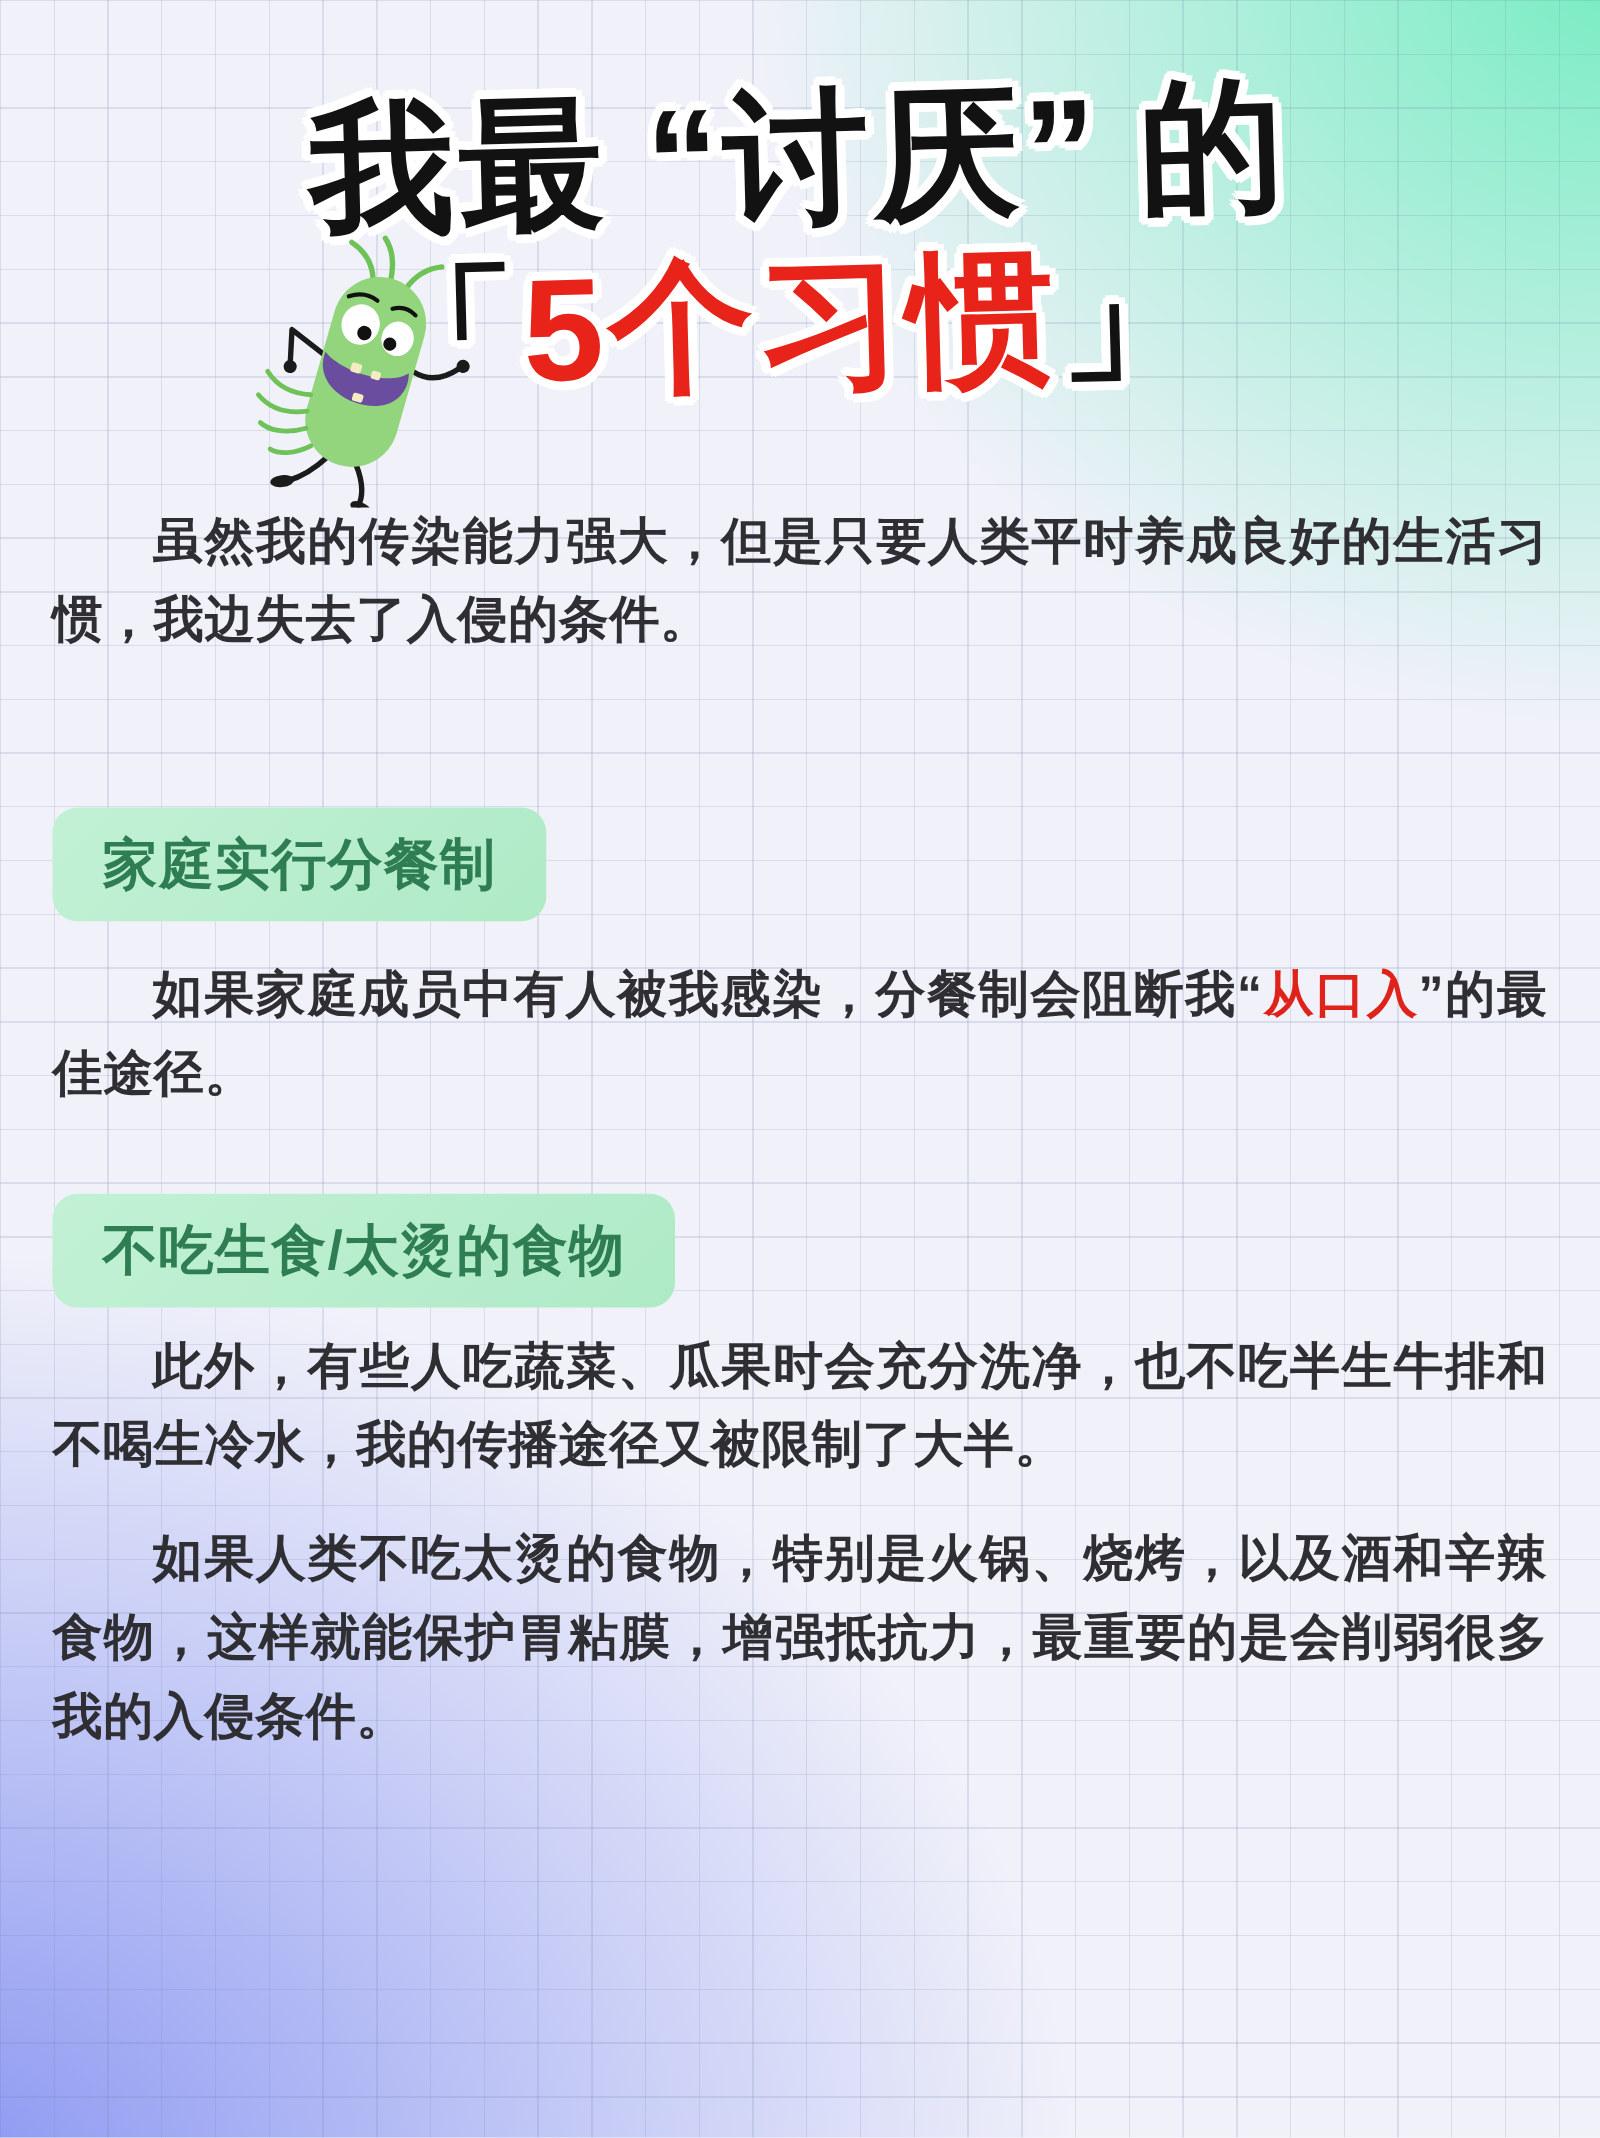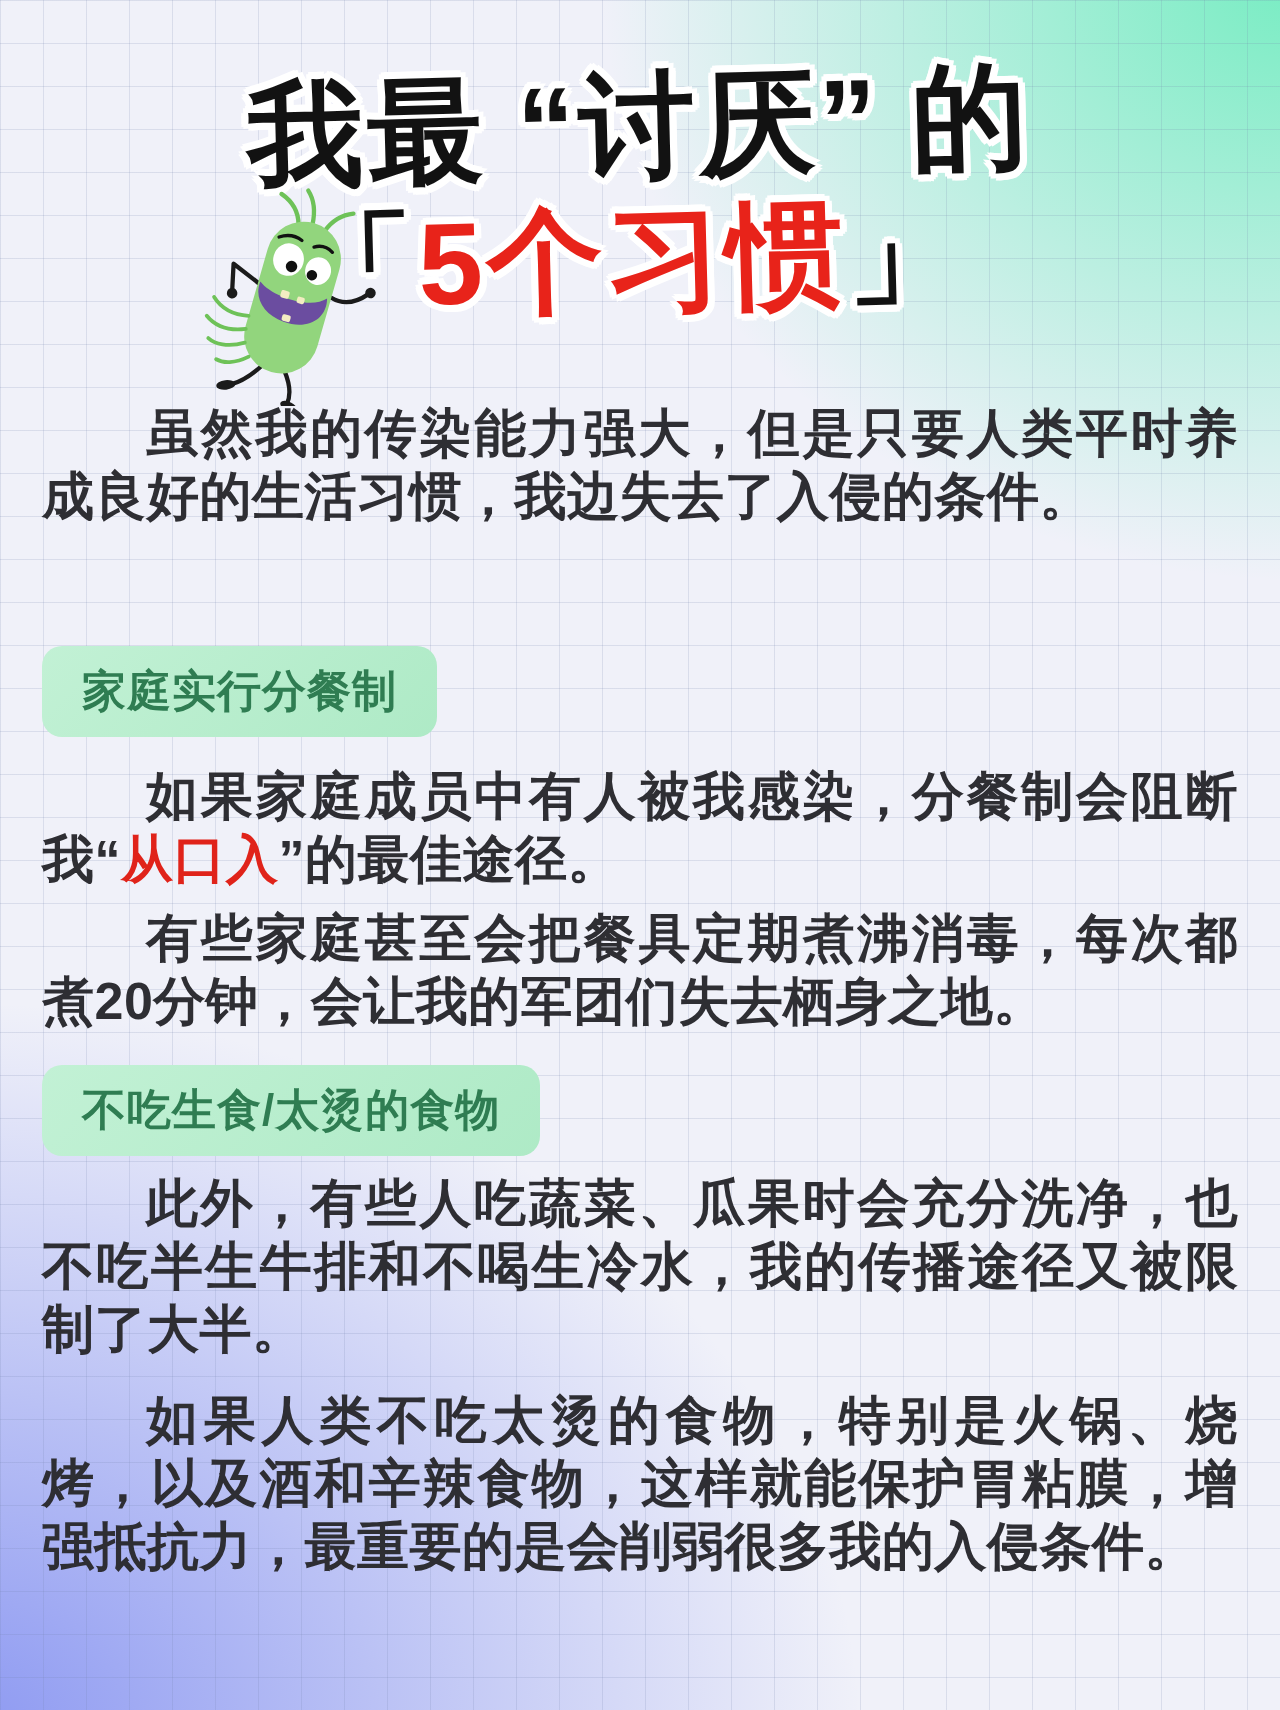--- a/index.html
+++ b/index.html
@@ -26,34 +26,34 @@
       -7px 3px 0 #fff, 7px 3px 0 #fff, -3px -7px 0 #fff, 3px 7px 0 #fff;
   }
   .title-line .gap-l{margin-left:30px;}
   .title-line2{position:relative;left:-10px;margin-top:-4px;}
   .red-big{color:#e8231a;}
   
   .mascot{position:absolute;left:198px;top:186px;width:192px;height:220px;z-index:3;}
   
   .body-text{
     margin:0 42px;
-    font-size:52px;line-height:63px;font-weight:700;color:#2e2e33;
+    font-size:40px;line-height:63px;font-weight:700;color:#2e2e33;
     text-indent:2em;letter-spacing:0.5px;text-align:justify;
   }
   .intro{margin-top:74px;}
   .red-inline{color:#e0231a;}
   
   .badge{
     display:inline-block;margin-left:42px;
     padding:16px 40px;border-radius:20px;
     background:linear-gradient(135deg,#c2f1d5 0%,#aeeac6 100%);
     font-size:44px;font-weight:700;color:#2f7d52;letter-spacing:1px;
   }
   .badge-1{margin-top:118px;}
-  .badge-2{margin-top:32px;}
+  .badge-2{margin-top:64px;}
   .para-after-badge{margin-top:28px;}
   .para-follow{margin-top:16px;}
   .content{position:relative;z-index:1;}
 </style>
 </head>
 <body>
 
 <div class="page">
 
   <svg class="mascot" viewBox="0 0 200 230" aria-hidden="true">
@@ -100,21 +100,20 @@
 
   <div class="content">
 
     <p class="body-text intro"><span>虽然我的传染能力强大，但是只要人类平时养成良好的生活习惯，我边失去了入侵的条件。</span></p>
 
     
     <div class="badge badge-1"><span>家庭实行分餐制</span></div>
 
     <p class="body-text para-after-badge"><span>如果家庭成员中有人被我感染，分餐制会阻断我“</span><span class="red-inline">从口入</span><span>”的最佳途径。</span></p>
 
-    <p class="body-text para-follow"><span>有些家庭甚至会把餐具定期煮沸消毒，每次都煮20分钟，会让我的军团们失去栖身之地。</span><span class="red-inline"></span><span></span></p>
 
     
     <div class="badge badge-2"><span>不吃生食/太烫的食物</span></div>
 
     <p class="body-text para-follow"><span>此外，有些人吃蔬菜、瓜果时会充分洗净，也不吃半生牛排和不喝生冷水，我的传播途径又被限制了大半。</span><span class="red-inline"></span><span></span></p>
 
     <p class="body-text para-after-badge"><span>如果人类不吃太烫的食物，特别是火锅、烧烤，以及酒和辛辣食物，这样就能保护胃粘膜，增强抵抗力，最重要的是会削弱很多我的入侵条件。</span><span class="red-inline"></span><span></span></p>
 
   </div>
 </div>

